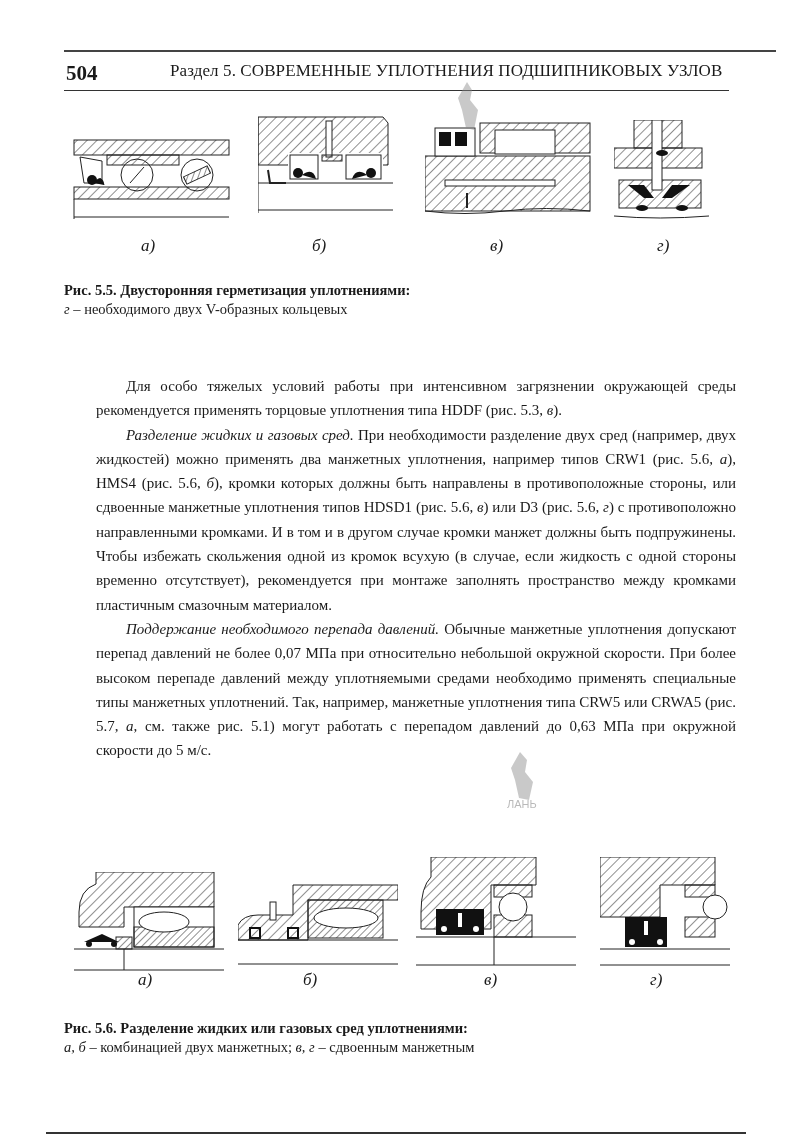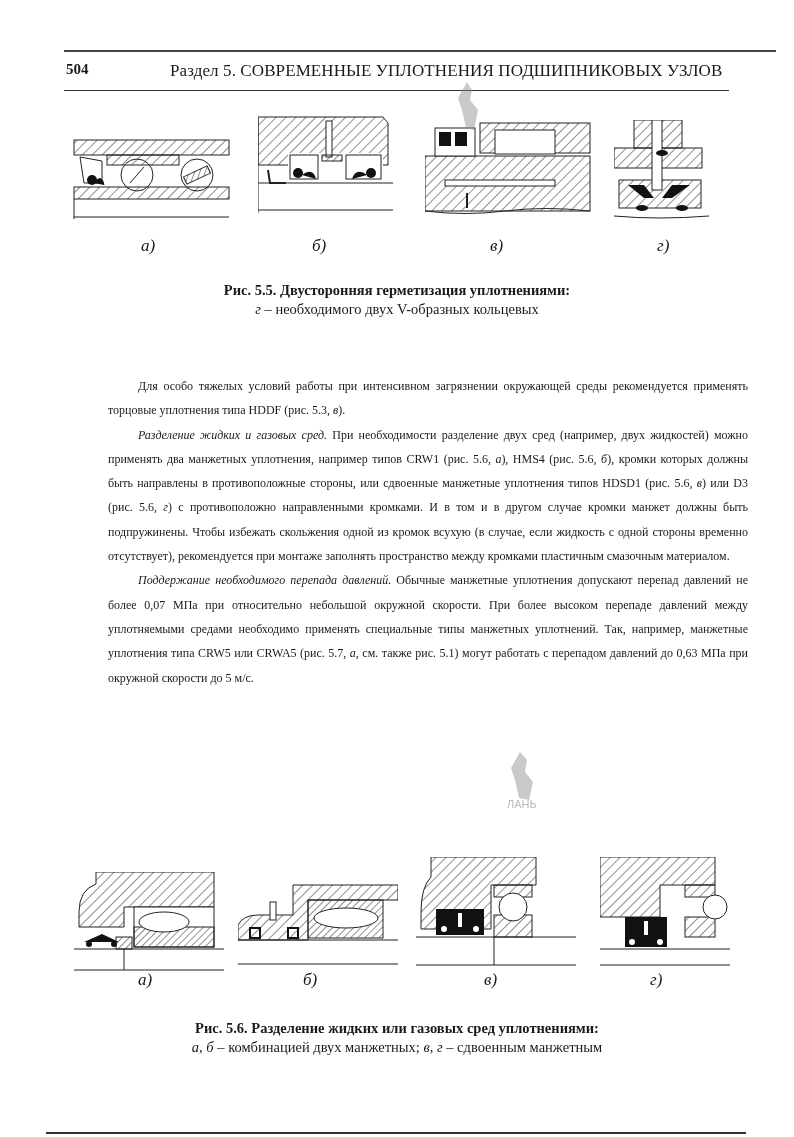--- a/index.html
+++ b/index.html
@@ -1,32 +1,32 @@
 <!DOCTYPE html>
 <html><head>
 <meta charset="utf-8">
 <style>
   html, body { margin: 0; padding: 0; background: #ffffff; }
   body { width: 794px; height: 1137px; position: relative; overflow: hidden;
          font-family: "Liberation Serif", "DejaVu Serif", serif; color: #1a1a1a; }
   .top-rule { position: absolute; left: 64px; top: 50px; width: 712px; height: 2px; background: #444; }
   .header { position: absolute; left: 64px; top: 60px; width: 710px; height: 28px; }
-  .page-num { position: absolute; left: 2px; top: 1px; font-weight: bold; font-size: 15px; }
+  .page-num { position: absolute; left: 2px; top: 1px; font-weight: bold; font-size: 21px; }
   .running-head { position: absolute; left: 64px; top: 1px; font-size: 17px; letter-spacing: 0.1px; margin-left: 42px; }
   .head-rule { position: absolute; left: 64px; top: 90px; width: 665px; height: 1px; background: #333; }
 
   .fig { position: absolute; }
   .fig svg { display: block; }
   .sub-label { position: absolute; font-style: italic; font-size: 17px; }
 
-  .caption { position: absolute; left: 64px; width: 666px; text-align: center; font-size: 14.5px; line-height: 19px; }
+  .caption { position: absolute; left: 64px; width: 666px; text-align: left; font-size: 14.5px; line-height: 19px; }
   .caption .title { font-weight: bold; }
   .caption i { font-style: italic; }
 
-  .body-text { position: absolute; left: 108px; width: 640px; font-size: 12px; line-height: 24.3px; text-align: justify; }
+  .body-text { position: absolute; left: 96px; width: 640px; font-size: 15px; line-height: 24.3px; text-align: justify; }
   .para { margin: 0; text-indent: 30px; }
   .para b { font-weight: normal; font-style: italic; }
   .para i { font-style: italic; }
 
   .bottom-rule { position: absolute; left: 46px; top: 1132px; width: 700px; height: 2px; background: #333; }
 
   .watermark { position: absolute; opacity: 0.45; }
 </style>
 </head>
 <body>

